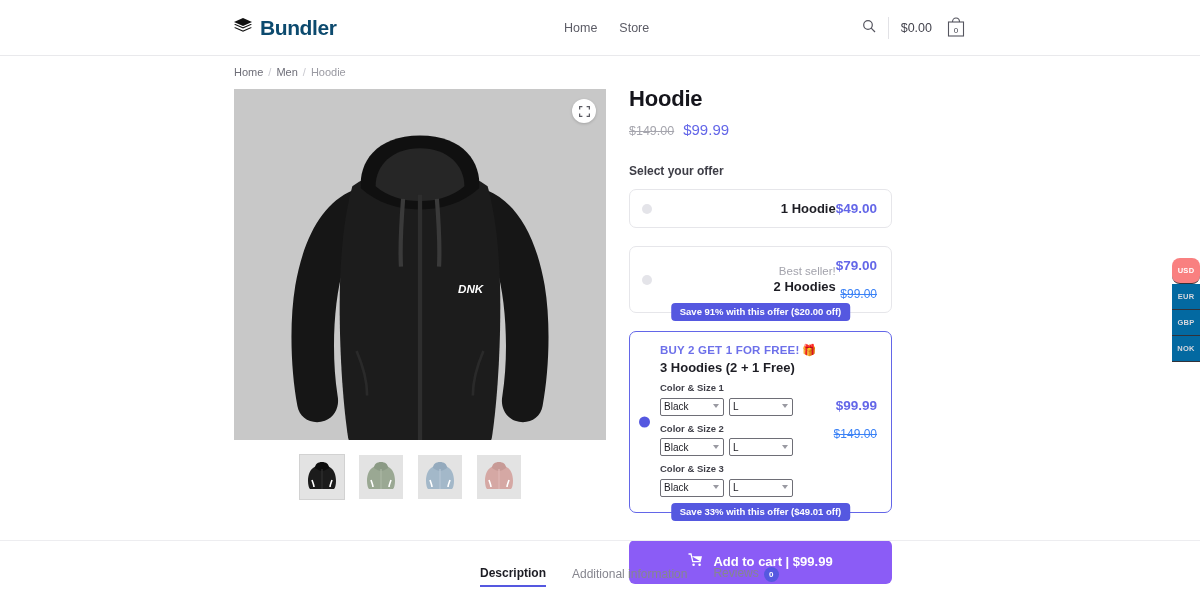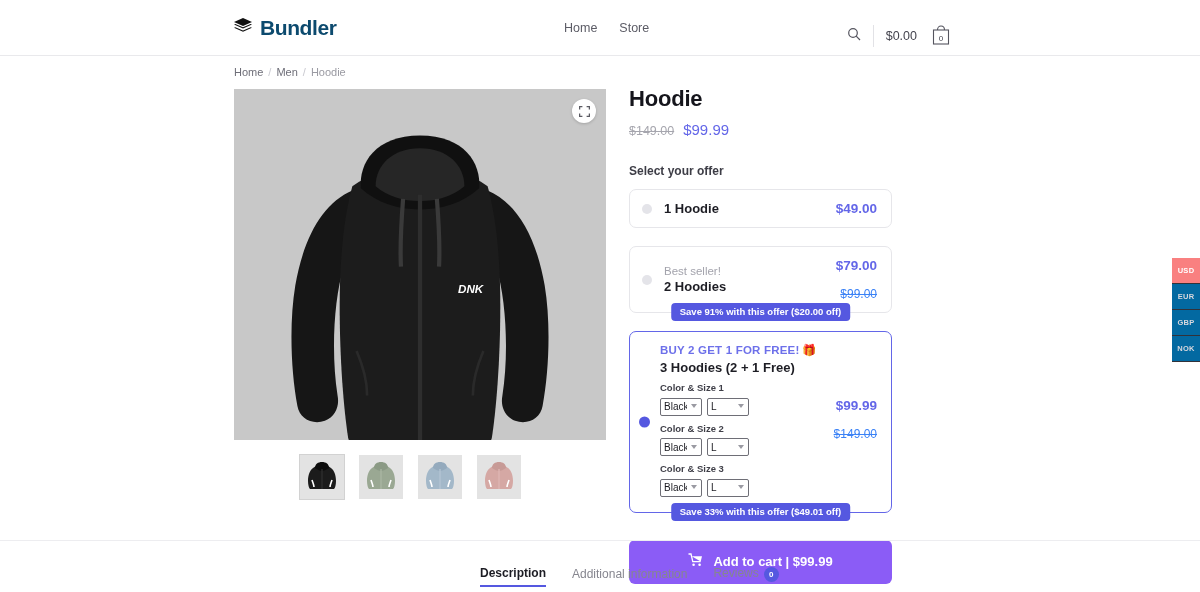--- a/index.html
+++ b/index.html
@@ -20,22 +20,22 @@
   }
   .logo {
     position: absolute; left: 233px; top: 50%; transform: translateY(-50%);
     display: flex; align-items: center; gap: 7px;
   }
   .logo-text { font-size: 21px; font-weight: bold; letter-spacing: -.4px; color: #0c4a6e; }
   .nav { position: absolute; left: 564px; top: 50%; transform: translateY(-50%);
          display: flex; gap: 22px; }
   .nav a { font-size: 12.5px; color: #5c5c66; text-decoration: none; }
   .hdr-right {
-    position: absolute; right: 247px; top: 50%; transform: translateY(-50%);
-    display: flex; align-items: center; gap: 12px; margin-top: 8px;
+    position: absolute; right: 232px; top: 50%; transform: translateY(-50%);
+    display: flex; align-items: center; gap: 12px;
   }
   .hdr-divider { width: 1px; height: 22px; background: #e2e2e6; }
   .cart-amt { font-size: 12.5px; color: #44444e; }
   .bag { position: relative; width: 24px; height: 26px; }
   .bag-count {
     position: absolute; left: 50%; top: 58%; transform: translate(-50%,-50%);
     font-size: 8px; color: #44444e;
   }
 
   
@@ -82,21 +82,21 @@
     border-radius: 7px; padding: 11px 14px 11px 34px;
     display: flex; align-items: center; cursor: pointer;
   }
   .offer + .offer { margin-top: 18px; }
   .offer.selected { border: 1.5px solid #6366e8; padding-top: 12px; padding-bottom: 14px; }
   .radio {
     position: absolute; left: 12px; top: 50%; transform: translateY(-50%);
     width: 10px; height: 10px; border-radius: 50%; background: #e4e4e9;
   }
   .radio.on { background: #5558e0; width: 11px; height: 11px; }
-  .offer-mid { flex: 1; }
+  .offer-mid { flex: 1; text-align: right; }
   .offer-sub { font-size: 11.5px; color: #a3a3ac; margin-bottom: 2px; }
   .offer-name { font-size: 13px; font-weight: bold; color: #1d1d24; }
   .offer-promo { font-size: 11.5px; font-weight: bold; color: #6d70ea; letter-spacing: .2px; }
   .offer-right { text-align: right; flex-shrink: 0; }
   .offer-price { font-size: 13.5px; font-weight: bold; color: #6366e8; }
   .offer-old { font-size: 12px; color: #3b82f6; text-decoration: line-through; margin-top: 14px; }
   .save-badge {
     position: absolute; left: 50%; bottom: -9px; transform: translateX(-50%);
     background: #5558e0; color: #fff; font-size: 9.5px; font-weight: bold;
     padding: 3px 9px 4px; border-radius: 4px; white-space: nowrap;
@@ -105,21 +105,21 @@
   
   .offer.selected { display: block; padding: 11px 14px 15px 30px; }
   .offer.selected .radio { left: 9px; }
   .sel-inner { display: flex; align-items: center; }
   .sel-left { flex: 1; }
   .variant-group { margin-top: 7px; }
   .variant-label { font-size: 9.5px; font-weight: bold; color: #3f3f48; margin-bottom: 3px; }
   .variant-row { display: flex; gap: 5px; }
   .vsel {
     appearance: none; -webkit-appearance: none;
-    width: 42px; height: 18px; font-size: 10px;
+    width: 64px; height: 18px; font-size: 10px;
     font-family: "Liberation Sans", sans-serif;
     border: 1px solid #6e6e76; border-radius: 2px;
     background: #fff; color: #1a1a20; padding: 0 14px 0 3px;
     cursor: pointer;
   }
   .vwrap { position: relative; }
   .vwrap::after {
     content: ""; position: absolute; right: 5px; top: 8px;
     border-left: 3.5px solid transparent; border-right: 3.5px solid transparent;
     border-top: 4px solid #9a9aa2; pointer-events: none;
@@ -149,21 +149,21 @@
   }
 
   
   .curr { position: absolute; right: 0; top: 258px; width: 28px; }
   .curr-item {
     height: 26px; display: flex; align-items: center; justify-content: center;
     font-size: 7.5px; font-weight: bold; letter-spacing: .3px;
     background: #0369a1; color: #d8d8de; cursor: pointer;
     border-bottom: 1px solid #32323a;
   }
-  .curr-item.active { background: #f98080; color: #fff; }
+  .curr-item.active { background: #f98080; color: #fff; border-radius: 8px; }
   .page-bg { position: absolute; left:0; top:56px; width:1200px; height:484px; background:#fff; }
 </style>
 </head>
 <body>
 
 <div class="page">
   <div class="page-bg"></div>
 
   <div class="header">
     <div class="logo">

